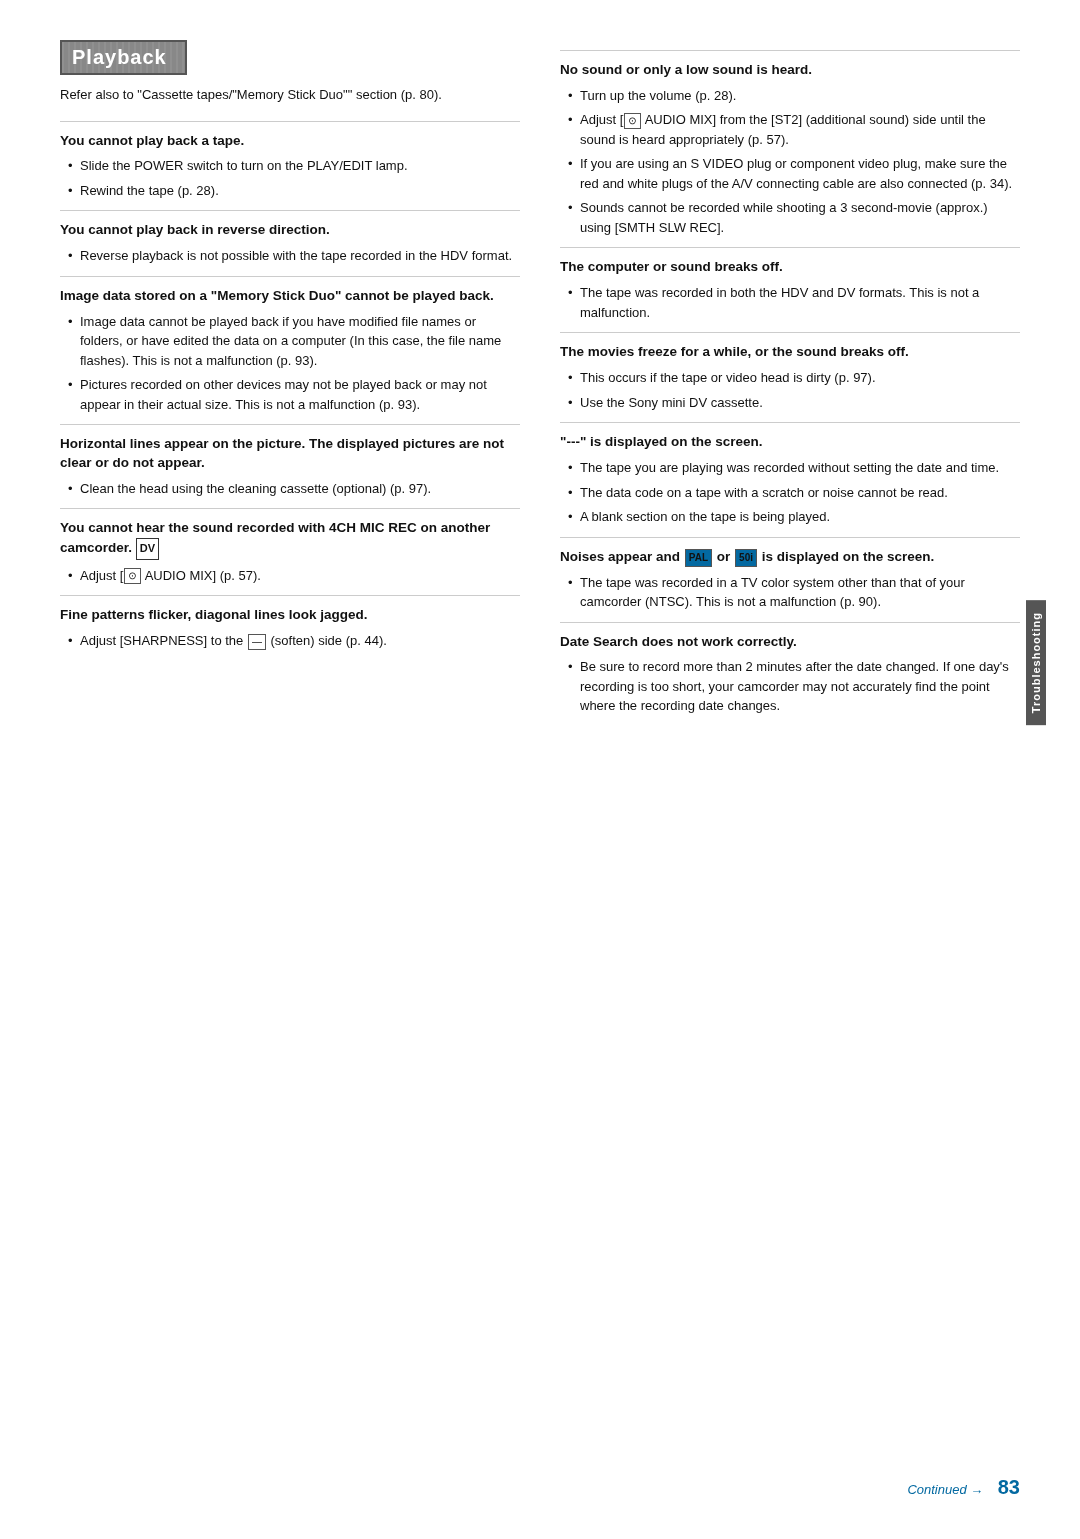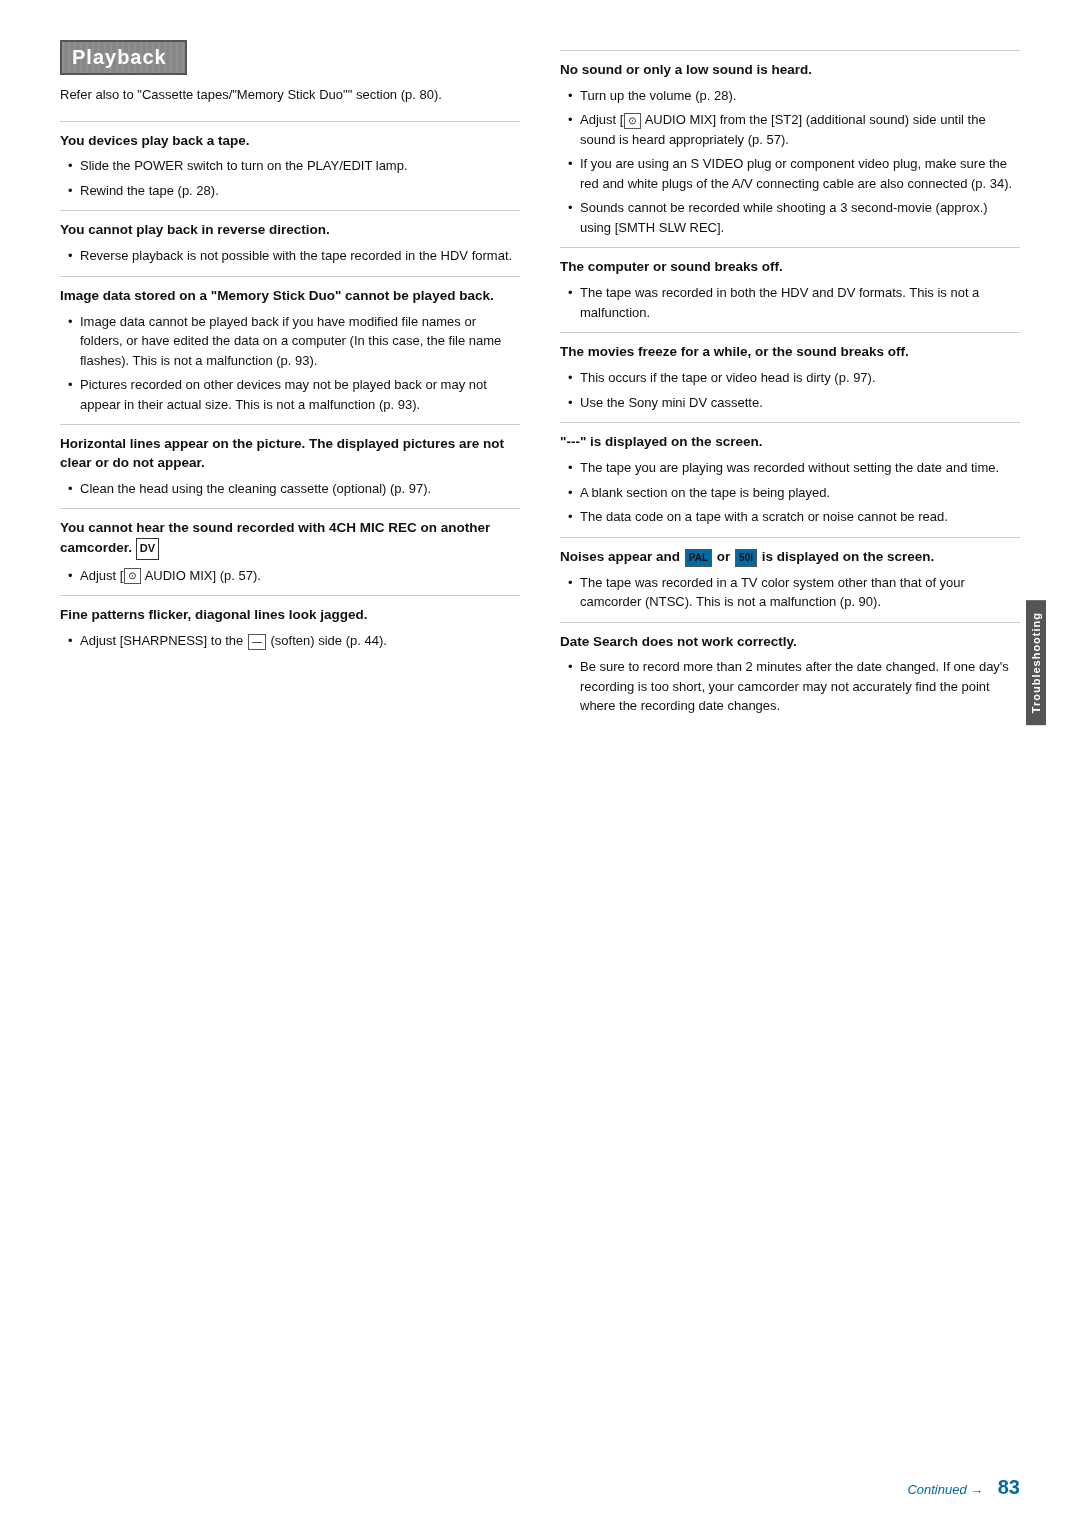--- a/index.html
+++ b/index.html
@@ -165,21 +165,21 @@
     <div class="playback-header">
       <span>Playback</span>
     </div>
 
     <p class="intro-text">Refer also to "Cassette tapes/"Memory Stick Duo"" section (p. 80).</p>
 
     <hr>
 
     
     <div class="section">
-      <div class="section-title">You devices play back a tape.</div>
+      <div class="section-title">You cannot play back a tape.</div>
       <ul class="bullet-list">
         <li>Slide the POWER switch to turn on the PLAY/EDIT lamp.</li>
         <li>Rewind the tape (p. 28).</li>
       </ul>
     </div>
 
     <hr>
 
     
     <div class="section">
@@ -267,22 +267,22 @@
         <li>Use the Sony mini DV cassette.</li>
       </ul>
     </div>
 
     <hr>
 
     <div class="section">
       <div class="section-title">"---" is displayed on the screen.</div>
       <ul class="bullet-list">
         <li>The tape you are playing was recorded without setting the date and time.</li>
+        <li>The data code on a tape with a scratch or noise cannot be read.</li>
         <li>A blank section on the tape is being played.</li>
-        <li>The data code on a tape with a scratch or noise cannot be read.</li>
       </ul>
     </div>
 
     <hr>
 
     <div class="section">
       <div class="section-title">
         Noises appear and
         <span class="noises-icon-box">PAL</span>
         or

